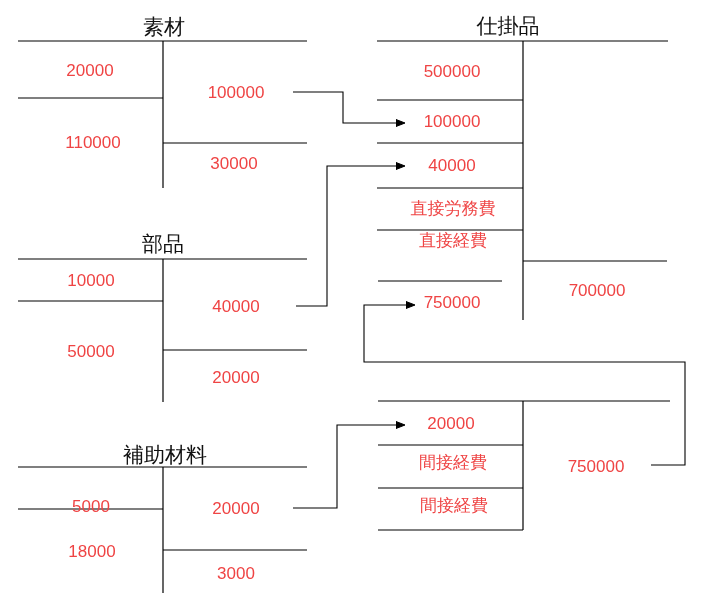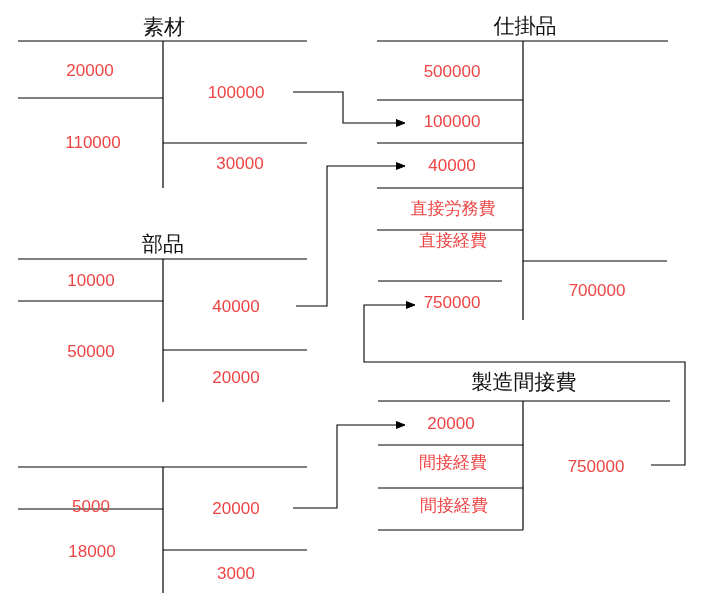--- a/index.html
+++ b/index.html
@@ -83,41 +83,41 @@
       <path d="M296,306 H327 V166 H396" marker-end="url(#ah)"></path>
       <path d="M293,508 H337 V425 H396" marker-end="url(#ah)"></path>
       <path d="M651,465 H685 V362 H364 V305 H406" marker-end="url(#ah)"></path>
     </g>
   </svg>
 
   <div class="lbl ttl" style="left:164px;top:26px">素材</div>
   <div class="lbl" style="left:90px;top:70px">20000</div>
   <div class="lbl" style="left:93px;top:142px">110000</div>
   <div class="lbl" style="left:236px;top:92px">100000</div>
-  <div class="lbl" style="left:240px;top:163px">30000</div>
+  <div class="lbl" style="left:234px;top:163px">30000</div>
 
   <div class="lbl ttl" style="left:163px;top:243px">部品</div>
   <div class="lbl" style="left:91px;top:280px">10000</div>
   <div class="lbl" style="left:91px;top:351px">50000</div>
   <div class="lbl" style="left:236px;top:306px">40000</div>
   <div class="lbl" style="left:236px;top:377px">20000</div>
 
+  <div class="lbl ttl" style="left:165px;top:454px">補助材料</div>
   <div class="lbl" style="left:91px;top:506px">5000</div>
   <div class="lbl" style="left:92px;top:551px">18000</div>
   <div class="lbl" style="left:236px;top:508px">20000</div>
   <div class="lbl" style="left:236px;top:573px">3000</div>
 
-  <div class="lbl ttl" style="left:525px;top:25px">仕掛品</div>
+  <div class="lbl ttl" style="left:508px;top:25px">仕掛品</div>
   <div class="lbl" style="left:452px;top:71px">500000</div>
   <div class="lbl" style="left:452px;top:121px">100000</div>
   <div class="lbl" style="left:452px;top:165px">40000</div>
   <div class="lbl" style="left:453px;top:208px">直接労務費</div>
   <div class="lbl" style="left:453px;top:240px">直接経費</div>
   <div class="lbl" style="left:452px;top:302px">750000</div>
   <div class="lbl" style="left:597px;top:290px">700000</div>
 
-  <div class="lbl ttl" style="left:524px;top:381px">製造間接費</div>
   <div class="lbl" style="left:451px;top:423px">20000</div>
   <div class="lbl" style="left:453px;top:462px">間接経費</div>
   <div class="lbl" style="left:454px;top:505px">間接経費</div>
   <div class="lbl" style="left:596px;top:466px">750000</div>
 
 </div>
 
 </body></html>

